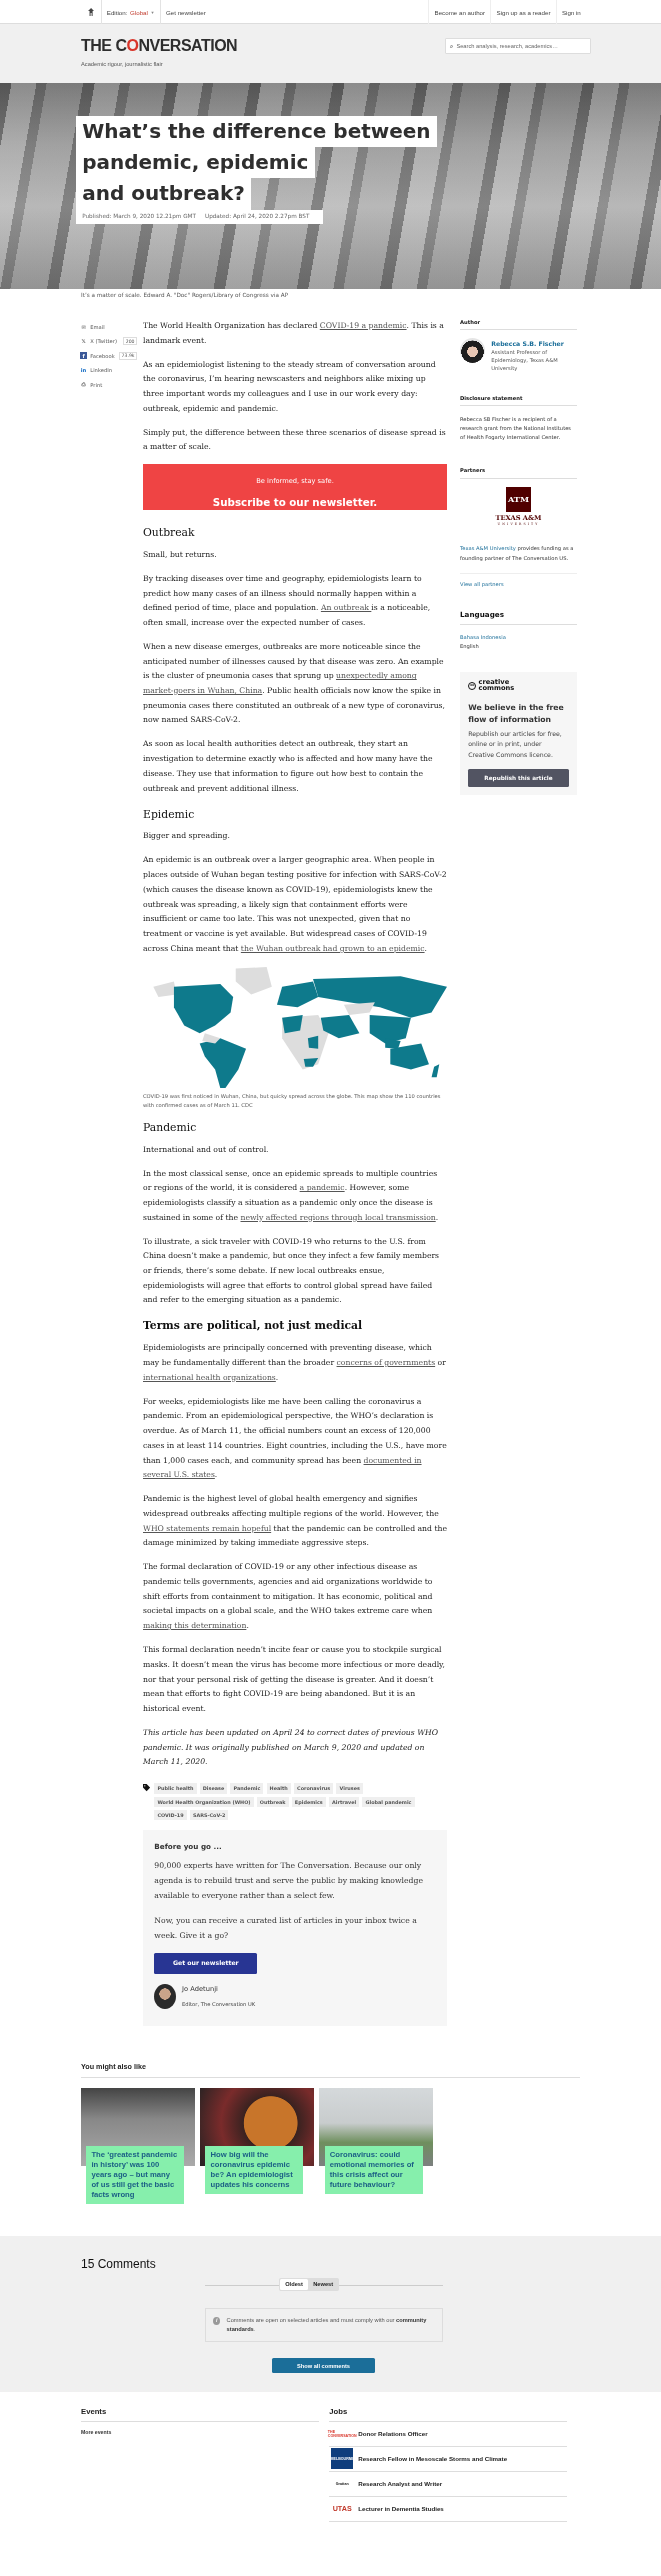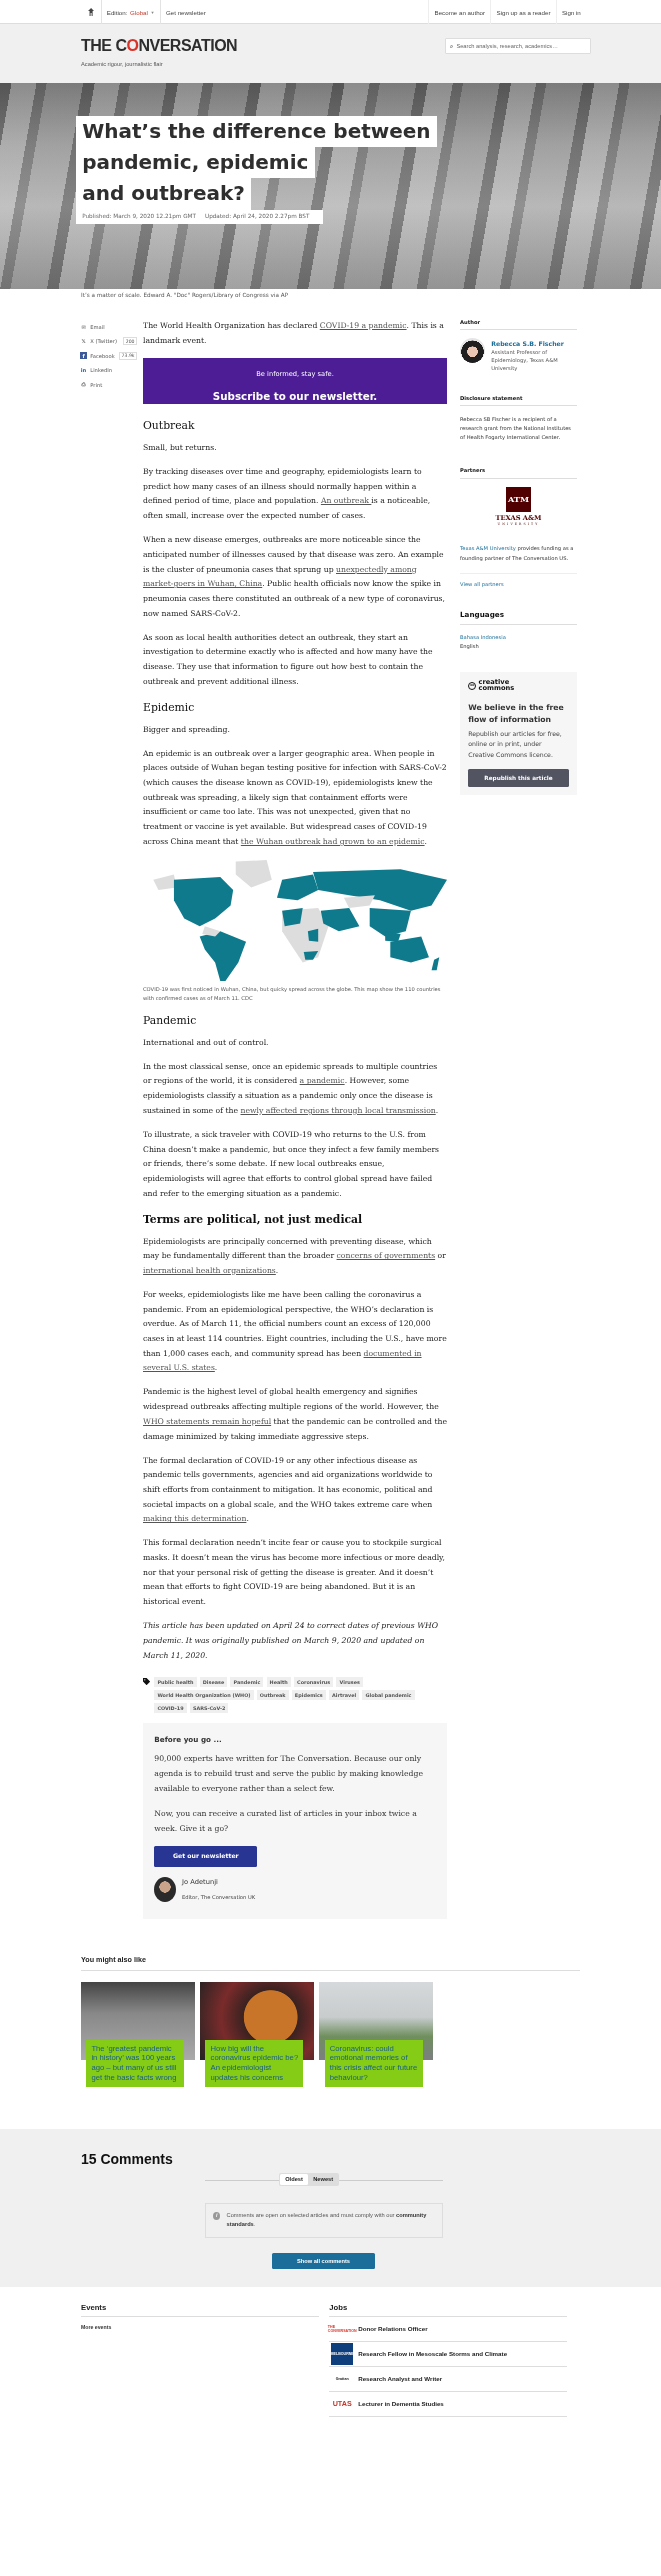--- a/index.html
+++ b/index.html
@@ -38,21 +38,21 @@
   .main { position:relative; width: 662px; }
   .share { position:absolute; left:80px; top:10.3px; width:57px; font-size:5.2px; color:#555; }
   .share .item { display:flex; align-items:center; gap:3.1px; height:14.4px; }
   .share .ico { width:7.2px; height:7.2px; display:inline-flex; align-items:center; justify-content:center; font-size:5.2px; font-weight:bold; }
   .share .count { border:0.5px solid #ddd; padding:0.5px 1.5px; font-size:4.6px; margin-left:auto; }
   .article { margin-left: 143px; width: 304px; padding-top: 9.3px; font-family: "DejaVu Serif", serif; font-size: 7.7px; line-height: 14.7px; color:#1c1c1c; }
   .article p { margin-bottom: 9.3px; }
   .article a.u { text-decoration: underline; color:#555; }
   .article h2 { font-family:"DejaVu Serif", serif; font-weight:normal; font-size:10.8px; margin: 11.3px 0 7.2px 0; color:#111; }
   .article h2.b { font-weight:bold; }
-  .nl-banner { background:#4c1d95; height:46px; margin: 2.1px 0 15.5px 0; color:#fff; text-align:center; padding-top:9.3px; }
+  .nl-banner { background:#ef4444; height:46px; margin: 2.1px 0 15.5px 0; color:#fff; text-align:center; padding-top:9.3px; }
   .nl-banner .s { font-size:6.7px; font-family:"DejaVu Sans", sans-serif; }
   .nl-banner .b { font-size:10.3px; font-weight:bold; font-family:"DejaVu Sans", sans-serif; margin-top:7px; }
   .map { height: 122px; margin: 9.3px 0 4.1px 0; position: relative; }
   .map svg { width:100%; height:100%; }
   .fig-cap { font-family:"DejaVu Sans", sans-serif; font-size:5.2px; line-height:8.8px; color:#555; margin-bottom: 10.3px; }
   .update-note { font-style:italic; }
   .tags { display:flex; flex-wrap:wrap; gap:3.1px 3.1px; margin: 13.4px 0 9.3px 0; padding-left:11.3px; position:relative; }
   .tags .tagicon { position:absolute; left:0; top:1px; width:7.2px; height:7.2px; }
   .tag { background:#efefef; font-family:"DejaVu Sans", sans-serif; font-weight:bold; font-size:4.9px; color:#555; padding: 1px 3.1px; line-height: 8.2px; }
 
@@ -89,30 +89,30 @@
   .cc-box .h { font-size:7.7px; font-weight:bold; color:#333; margin-top:10.3px; line-height:12.4px; }
   .cc-box .t { font-size:6.2px; color:#444; line-height:10.8px; margin-top:2.1px; }
   .cc-btn { background:#525462; color:#fff; font-weight:bold; font-size:5.7px; height:17.5px; display:flex; align-items:center; justify-content:center; border-radius:1.5px; margin-top:8.2px; }
 
   
   .ymal { width: 499px; margin: 36px 0 0 81px; }
   .ymal h3 { font-family:"Liberation Sans", sans-serif; font-weight:bold; font-size:7.2px; padding-bottom:6.2px; border-bottom:0.5px solid #ddd; margin-bottom:10.3px; }
   .cards { display:flex; gap:5.2px; }
   .card { width:114px; position:relative; height: 129px; }
   .card .img { width:114px; height:78px; }
-  .card .ttl { position:absolute; left:5.2px; top:58px; width:98px; background:#84cc16; padding:4.1px 5.2px; font-family:"Liberation Sans", sans-serif; font-weight:normal; font-size:7.7px; line-height:9.8px; color:#1b5f85; }
+  .card .ttl { position:absolute; left:5.2px; top:58px; width:98px; background:#86efac; padding:4.1px 5.2px; font-family:"Liberation Sans", sans-serif; font-weight:bold; font-size:7.7px; line-height:9.8px; color:#1b5f85; }
   .img1 { background: linear-gradient(180deg,#444 0%,#888 40%,#aaa 100%), repeating-linear-gradient(90deg,#333 0 3.1px,#999 3.1px 6.2px); }
   .img2 { background: radial-gradient(circle at 62% 45%, #c8752a 0 32%, #3a2220 33%, #7a2b2b 60%, #222 100%); }
   .img3 { background: linear-gradient(90deg,#8a7d6a 0%,#6b6050 40%,#1f5c3e 60%,#20483a 100%); }
   .img4 { background: linear-gradient(180deg,#d5d9db 0%,#c8cccd 45%,#6f8f5e 70%,#7c7f80 100%); }
 
   
   .comments { background:#f0f0f0; margin-top: 18.5px; padding: 21.6px 0 18.5px 0; }
   .comments .inner { width: 499px; margin-left: 81px; position:relative; }
-  .comments h3 { font-family:"Liberation Sans", sans-serif; font-weight:bold; font-size:14px; color:#111; }
+  .comments h3 { font-family:"Liberation Sans", sans-serif; font-weight:normal; font-size:12px; color:#111; }
   .sorter { position:relative; width:238px; margin: 6.2px 0 0 124px; height:14.4px; }
   .sorter .line { position:absolute; top:7.2px; left:0; right:0; height:0.5px; background:#ccc; }
   .sorter .seg { position:absolute; left:74px; top:0; display:flex; background:#ddd; border-radius:1.5px; border:0.5px solid #ddd; }
   .sorter .seg div { padding:2.6px 5.2px; font-family:"Liberation Sans", sans-serif; font-weight:bold; font-size:5.7px; color:#222; }
   .sorter .seg .on { background:#fff; border-radius:1.5px; }
   .notice { width:238px; margin: 15.5px 0 0 124px; border:0.5px solid #ddd; background:#f0f0f0; padding: 7.2px 7.2px 7.2px 20.6px; position:relative; font-family:"Liberation Sans", sans-serif; font-size:5.7px; color:#555; line-height:9.3px; }
   .notice .i { position:absolute; left:7.2px; top:8.2px; width:7.2px; height:8.2px; border-radius:50%; background:#999; color:#fff; font-size:5.2px; font-style:italic; display:flex; align-items:center; justify-content:center; font-weight:bold; }
   .notice b { color:#333; }
   .showall { width: 103px; margin: 15.5px 0 0 191px; height:15.5px; background:#1b6e99; color:#fff; font-weight:bold; font-family:"Liberation Sans", sans-serif; font-size:5.7px; display:flex; align-items:center; justify-content:center; border-radius:1.5px; }
 
@@ -197,20 +197,22 @@
       <span>LinkedIn</span>
     </div>
     <div class="item">
       <span class="ico">⎙</span>
       <span>Print</span>
     </div>
   </div>
 
   <div class="article">
     <p><span>The World Health Organization has declared </span><a class="u">COVID-19 a pandemic</a><span>. This is a landmark event.</span></p>
+    <p>As an epidemiologist listening to the steady stream of conversation around the coronavirus, I’m hearing newscasters and neighbors alike mixing up three important words my colleagues and I use in our work every day: outbreak, epidemic and pandemic.</p>
+    <p>Simply put, the difference between these three scenarios of disease spread is a matter of scale.</p>
 
     <div class="nl-banner">
       <div class="s">Be informed, stay safe.</div>
       <div class="b">Subscribe to our newsletter.</div>
     </div>
 
     <h2>Outbreak</h2>
     <p>Small, but returns.</p>
     <p><span>By tracking diseases over time and geography, epidemiologists learn to predict how many cases of an illness should normally happen within a defined period of time, place and population. </span><a class="u">An outbreak </a><span>is a noticeable, often small, increase over the expected number of cases.</span></p>
     <p><span>When a new disease emerges, outbreaks are more noticeable since the anticipated number of illnesses caused by that disease was zero. An example is the cluster of pneumonia cases that sprung up </span><a class="u">unexpectedly among market-goers in Wuhan, China</a><span>. Public health officials now know the spike in pneumonia cases there constituted an outbreak of a new type of coronavirus, now named SARS-CoV-2.</span></p>

